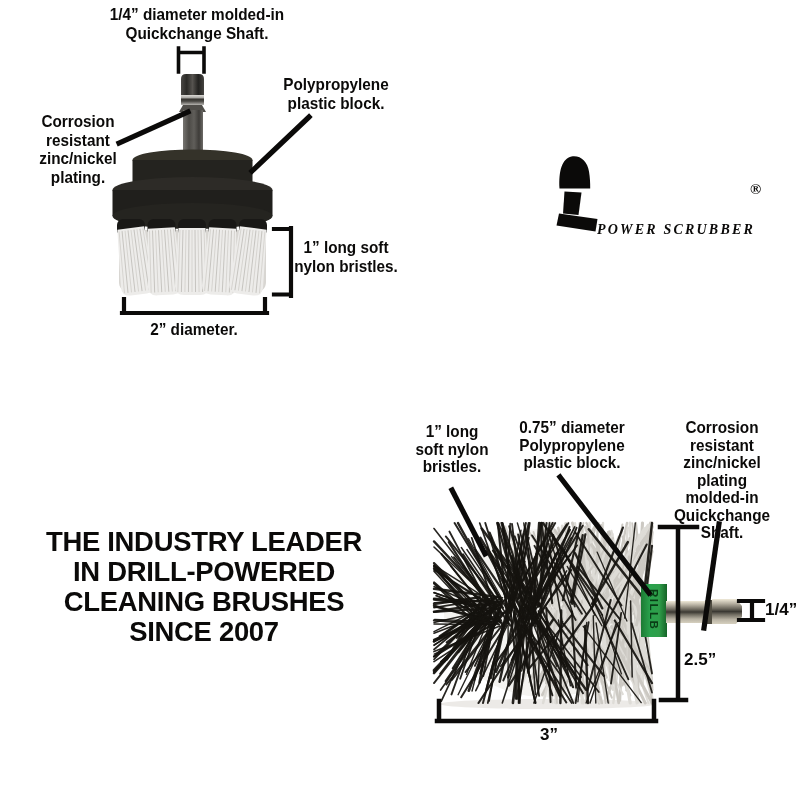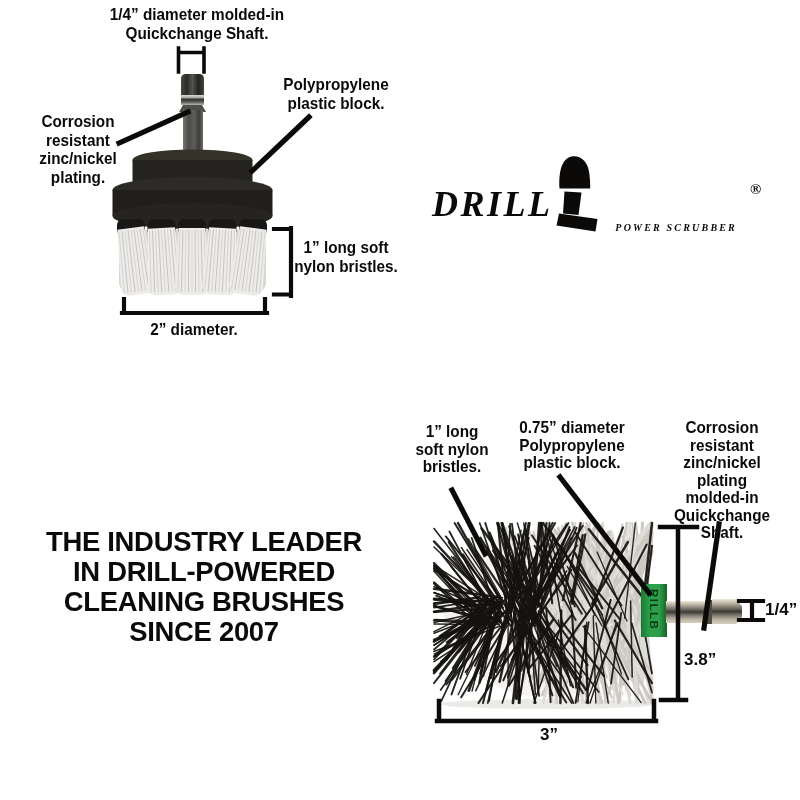--- a/index.html
+++ b/index.html
@@ -15,21 +15,21 @@
   .headline{position:absolute;left:204px;top:527px;font-weight:bold;font-size:28px;
        line-height:30px;text-align:center;white-space:pre-line;letter-spacing:-.3px;
        transform:translateX(-50%) scaleX(.98);}
   .logo-word{position:absolute;font-family:"Liberation Serif",serif;
        font-style:italic;font-weight:bold;font-size:36px;letter-spacing:2.5px;
        color:#0b0a09;line-height:36px;}
   .logo-reg{position:absolute;font-family:"Liberation Serif",serif;font-weight:bold;
        font-size:15px;color:#0b0a09;}
   .logo-tag{position:absolute;left:597px;top:222px;width:140px;text-align:right;
        font-family:"Liberation Serif",serif;font-style:italic;font-weight:bold;
-       font-size:10px;letter-spacing:2.2px;color:#0b0a09;white-space:nowrap;}
+       font-size:14px;letter-spacing:2.2px;color:#0b0a09;white-space:nowrap;}
 </style>
 </head>
 <body>
 
 <div id="stage">
 
 <svg id="gfx" width="800" height="800" viewBox="0 0 800 800">
   <defs>
     <linearGradient id="gHex" x1="0" y1="0" x2="1" y2="0">
       <stop offset="0" stop-color="#4a4845"></stop>
@@ -758,21 +758,20 @@
 plating.</div>
 
 <div class="lbl" style="left:336px;top:75px;line-height:19px;">Polypropylene
 plastic block.</div>
 
 <div class="lbl" style="left:346px;top:238px;line-height:19px;">1” long soft
 nylon bristles.</div>
 
 <div class="lbl" style="left:194px;top:321px;">2” diameter.</div>
 
-<span class="logo-word" style="left:432px;top:186px;">DRILL</span>
 <span class="logo-reg" style="left:750px;top:181px;">®</span>
 <div class="logo-tag">POWER SCRUBBER</div>
 
 <div class="headline">THE INDUSTRY LEADER
 IN DRILL-POWERED
 CLEANING BRUSHES
 SINCE 2007</div>
 
 <div class="lbl" style="left:452px;top:423px;line-height:17.5px;">1” long
 soft nylon
@@ -783,17 +782,17 @@
 plastic block.</div>
 
 <div class="lbl" style="left:722px;top:419px;line-height:17.5px;">Corrosion resistant
 zinc/nickel plating
 molded-in
 Quickchange
 Shaft.</div>
 
 <div class="dim" style="left:765px;top:600px;">1/4”</div>
 
-<div class="dim" style="left:684px;top:650px;">3.8”</div>
+<div class="dim" style="left:684px;top:650px;">2.5”</div>
 
 <div class="dim centered" style="left:549px;top:725px;">3”</div>
 
 </div>
 
 </body></html>

